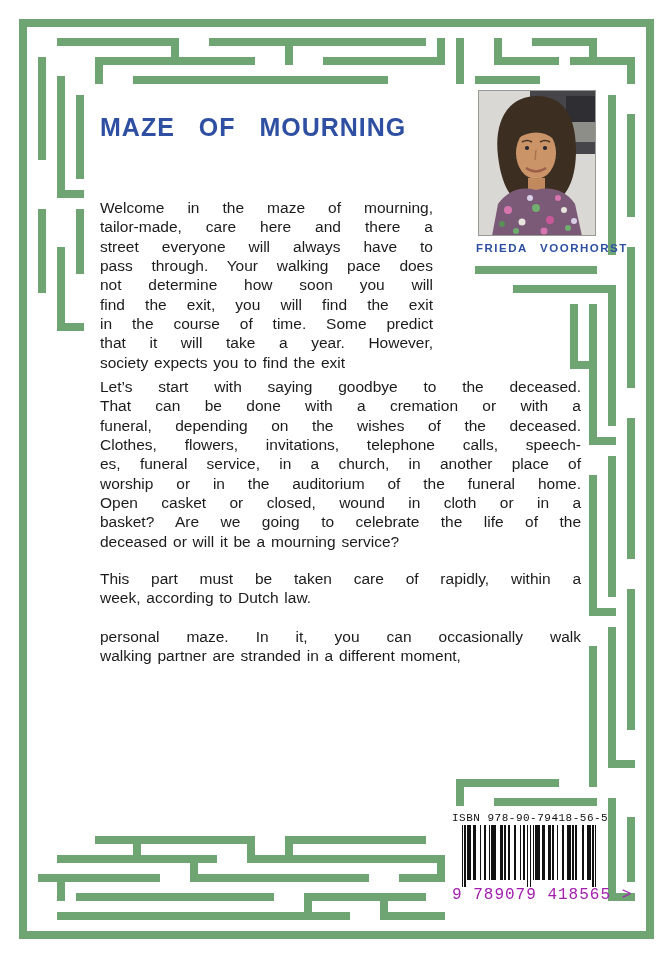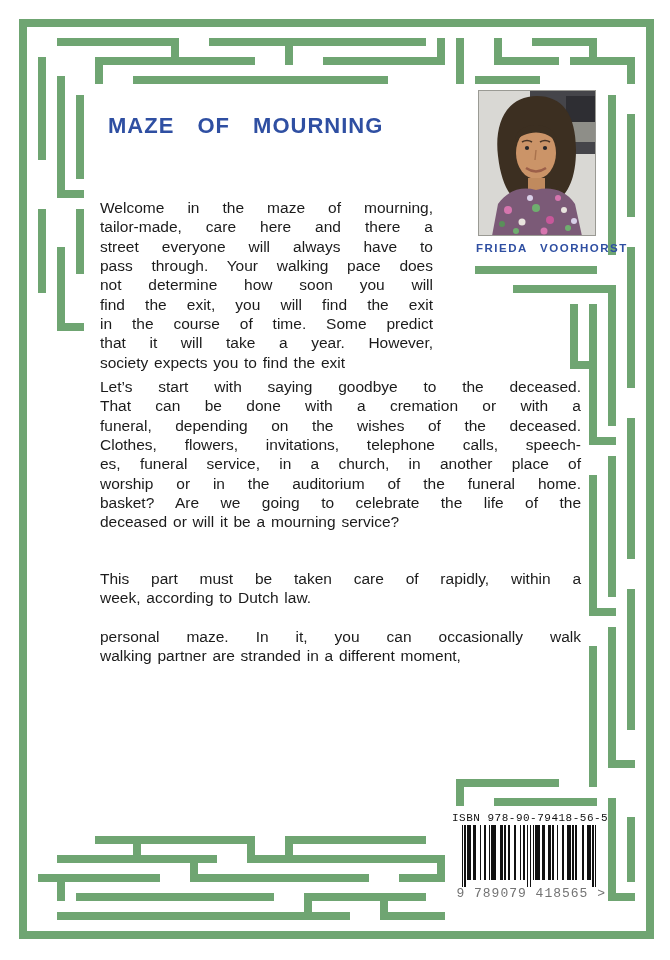--- a/index.html
+++ b/index.html
@@ -1,38 +1,38 @@
 <!DOCTYPE html>
 <html style="--maze-green: #6FA572; --title-blue: #2F4FA2; --body-text: #1B1B1B;"><head>
 <meta charset="utf-8">
 <style>
   html,body{margin:0;padding:0;}
   body{width:670px;height:960px;background:#ffffff;overflow:hidden;
        font-family:"Liberation Sans",sans-serif;}
   .page{position:relative;width:670px;height:960px;background:#fff;}
   #maze{position:absolute;left:0;top:0;z-index:1;color:var(--maze-green,#6FA572);}
   .title{position:absolute;left:100px;top:113px;z-index:2;
-         font-size:22px;font-weight:bold;color:var(--title-blue,#2F4FA2);
-         letter-spacing:1px;word-spacing:16px;margin-left:8px;}
+         font-size:25px;font-weight:bold;color:var(--title-blue,#2F4FA2);
+         letter-spacing:1px;word-spacing:16px;}
   .para{position:absolute;left:100px;z-index:2;width:481px;
         font-size:15.5px;line-height:19.35px;color:#1b1b1b;word-spacing:1.5px;}
   .para.narrow{width:333px;margin-top:41px;}
   .para .line{text-align:justify;text-align-last:justify;}
   .para .line:last-child{text-align-last:left;}
   .photo-box{position:absolute;left:467px;top:86px;width:140px;height:172px;
              background:#fff;z-index:3;text-align:center;padding-top:4px;box-sizing:border-box;}
   .photo-box svg{display:block;margin:0 auto;}
   .caption{margin-top:6px;font-size:11.5px;font-weight:bold;color:var(--title-blue,#2F4FA2);
            letter-spacing:1.5px;word-spacing:8px;white-space:nowrap;padding-left:9px;}
   .barcode-box{position:absolute;left:452px;top:810px;width:154px;height:102px;
-               background:#fff;z-index:3;text-align:right;box-sizing:border-box;padding-top:2px;}
+               background:#fff;z-index:3;text-align:left;box-sizing:border-box;padding-top:2px;}
   .isbn-label{font-family:"Liberation Mono",monospace;font-size:11px;letter-spacing:0.5px;
               color:#111;white-space:nowrap;}
   #bars{display:block;margin:1px auto 0 auto;}
-  .isbn-number{font-family:"Liberation Mono",monospace;font-size:13px;color:#737373;
+  .isbn-number{font-family:"Liberation Mono",monospace;font-size:16px;color:#a21caf;
                letter-spacing:1px;margin-top:-1px;white-space:nowrap;}
 </style>
 </head>
 <body>
 
 <div class="page">
 
   <svg id="maze" width="670" height="960" shape-rendering="crispEdges" aria-hidden="true">
       <rect x="23" y="23" width="627" height="912" fill="none" stroke="currentColor" stroke-width="8"></rect>
       <line x1="61" y1="42" x2="175" y2="42" stroke="currentColor" stroke-width="8" stroke-linecap="square"></line>
@@ -119,20 +119,21 @@
       <div class="line">society expects you to find the exit</div>
     </div>
 
   <div class="para" style="top:377px">
       <div class="line">Let’s start with saying goodbye to the deceased.</div>
       <div class="line">That can be done with a cremation or with a</div>
       <div class="line">funeral, depending on the wishes of the deceased.</div>
       <div class="line">Clothes, flowers, invitations, telephone calls, speech-</div>
       <div class="line">es, funeral service, in a church, in another place of</div>
       <div class="line">worship or in the auditorium of the funeral home.</div>
+      <div class="line">Open casket or closed, wound in cloth or in a</div>
       <div class="line">basket? Are we going to celebrate the life of the</div>
       <div class="line">deceased or will it be a mourning service?</div>
     </div>
 
   <div class="para" style="top:569px">
       <div class="line">This part must be taken care of rapidly, within a</div>
       <div class="line">week, according to Dutch law.</div>
     </div>
 
   <div class="para" style="top:627px">

